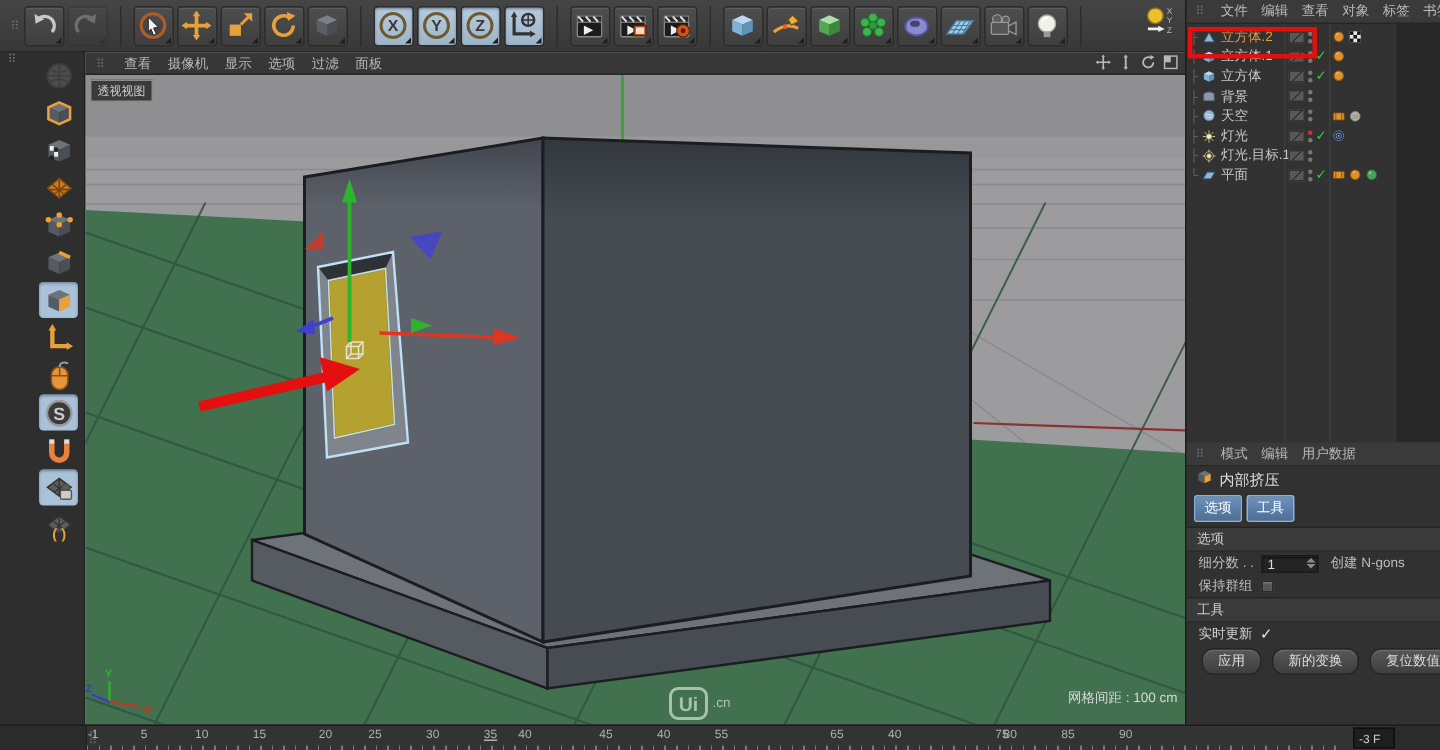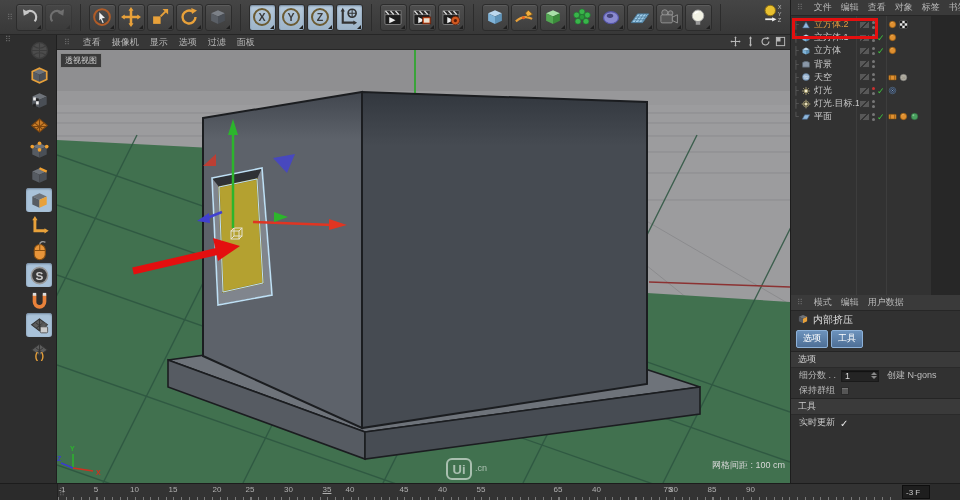--- a/index.html
+++ b/index.html
@@ -780,20 +780,25 @@
           <div class="attr-row">
             <span class="attr-label">保持群组</span>
             <span class="attr-checkbox"></span>
           </div>
         </div>
       <div class="attr-section">工具</div>
       <div id="attr-realtime">
         <span>实时更新</span>
         <span class="chk">✓</span>
       </div>
+      <div id="attr-buttons">
+          <span class="pill-btn">应用</span>
+          <span class="pill-btn">新的变换</span>
+          <span class="pill-btn">复位数值</span>
+        </div>
     </div>
   </div>
 
   <div id="annotation-rect"></div>
 
   <div id="timeline">
     <div id="ruler">
       <span id="ruler-grip">⣿</span>
       <div id="ruler-ticks"></div>
       <div id="frame-field">

